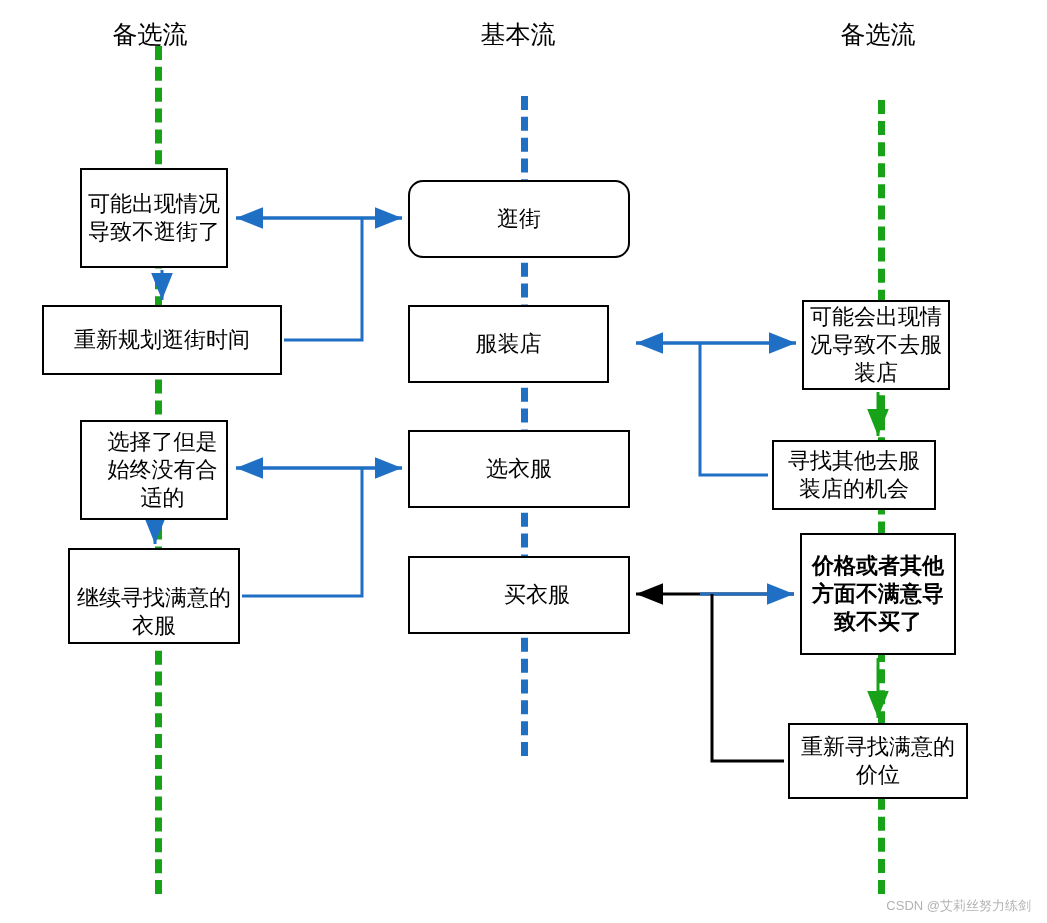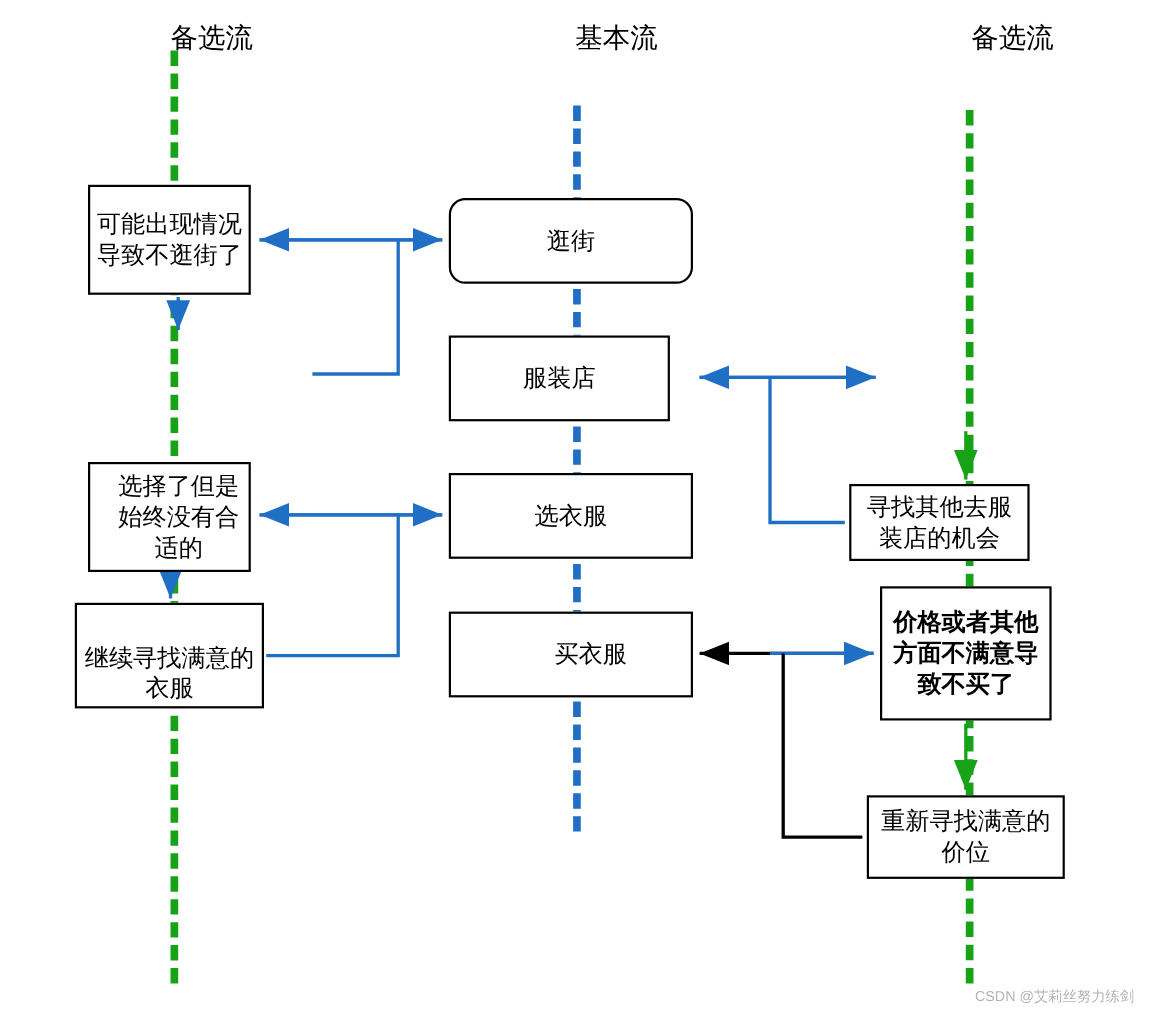--- a/index.html
+++ b/index.html
@@ -14,21 +14,21 @@
     position: relative;
     width: 1047px;
     height: 923px;
     background: #ffffff;
     overflow: hidden;
   }
   .col-title {
     position: absolute;
     font-size: 25px;
     color: #000000;
-    text-align: right;
+    text-align: center;
     white-space: nowrap;
   }
   .lifeline {
     position: absolute;
     width: 0;
     border-left-width: 7px;
     border-left-style: dashed;
   }
   .node {
     position: absolute;
@@ -137,40 +137,46 @@
     </g>
 
     <g>
       <path d="M784,761 L712,761 L712,594" fill="none" stroke="#000000" stroke-width="3"></path>
     </g>
   </svg>
 
   <div class="node" style="left:80px; top:168px; width:148px; height:100px;">
       <span>可能出现情况导致不逛街了</span>
     </div>
+  <div class="node" style="left:42px; top:305px; width:240px; height:70px;">
+      <span>重新规划逛街时间</span>
+    </div>
   <div class="node" style="left:80px; top:420px; width:148px; height:100px;padding-left:23px;">
       <span>选择了但是始终没有合适的</span>
     </div>
   <div class="node" style="left:68px; top:548px; width:172px; height:96px;align-items:flex-end;">
       <span>继续寻找满意的衣服</span>
     </div>
 
   <div class="node" style="left:408px; top:180px; width:222px; height:78px;border-radius:15px;">
       <span>逛街</span>
     </div>
   <div class="node" style="left:408px; top:305px; width:201px; height:78px;">
       <span>服装店</span>
     </div>
   <div class="node" style="left:408px; top:430px; width:222px; height:78px;">
       <span>选衣服</span>
     </div>
   <div class="node" style="left:408px; top:556px; width:222px; height:78px;padding-left:42px;">
       <span>买衣服</span>
     </div>
 
+  <div class="node" style="left:802px; top:300px; width:148px; height:90px;">
+      <span>可能会出现情况导致不去服装店</span>
+    </div>
   <div class="node" style="left:772px; top:440px; width:164px; height:70px;">
       <span>寻找其他去服装店的机会</span>
     </div>
   <div class="node" style="left:800px; top:533px; width:156px; height:122px;font-weight:bold;">
       <span>价格或者其他方面不满意导致不买了</span>
     </div>
   <div class="node" style="left:788px; top:723px; width:180px; height:76px;">
       <span>重新寻找满意的价位</span>
     </div>
 

